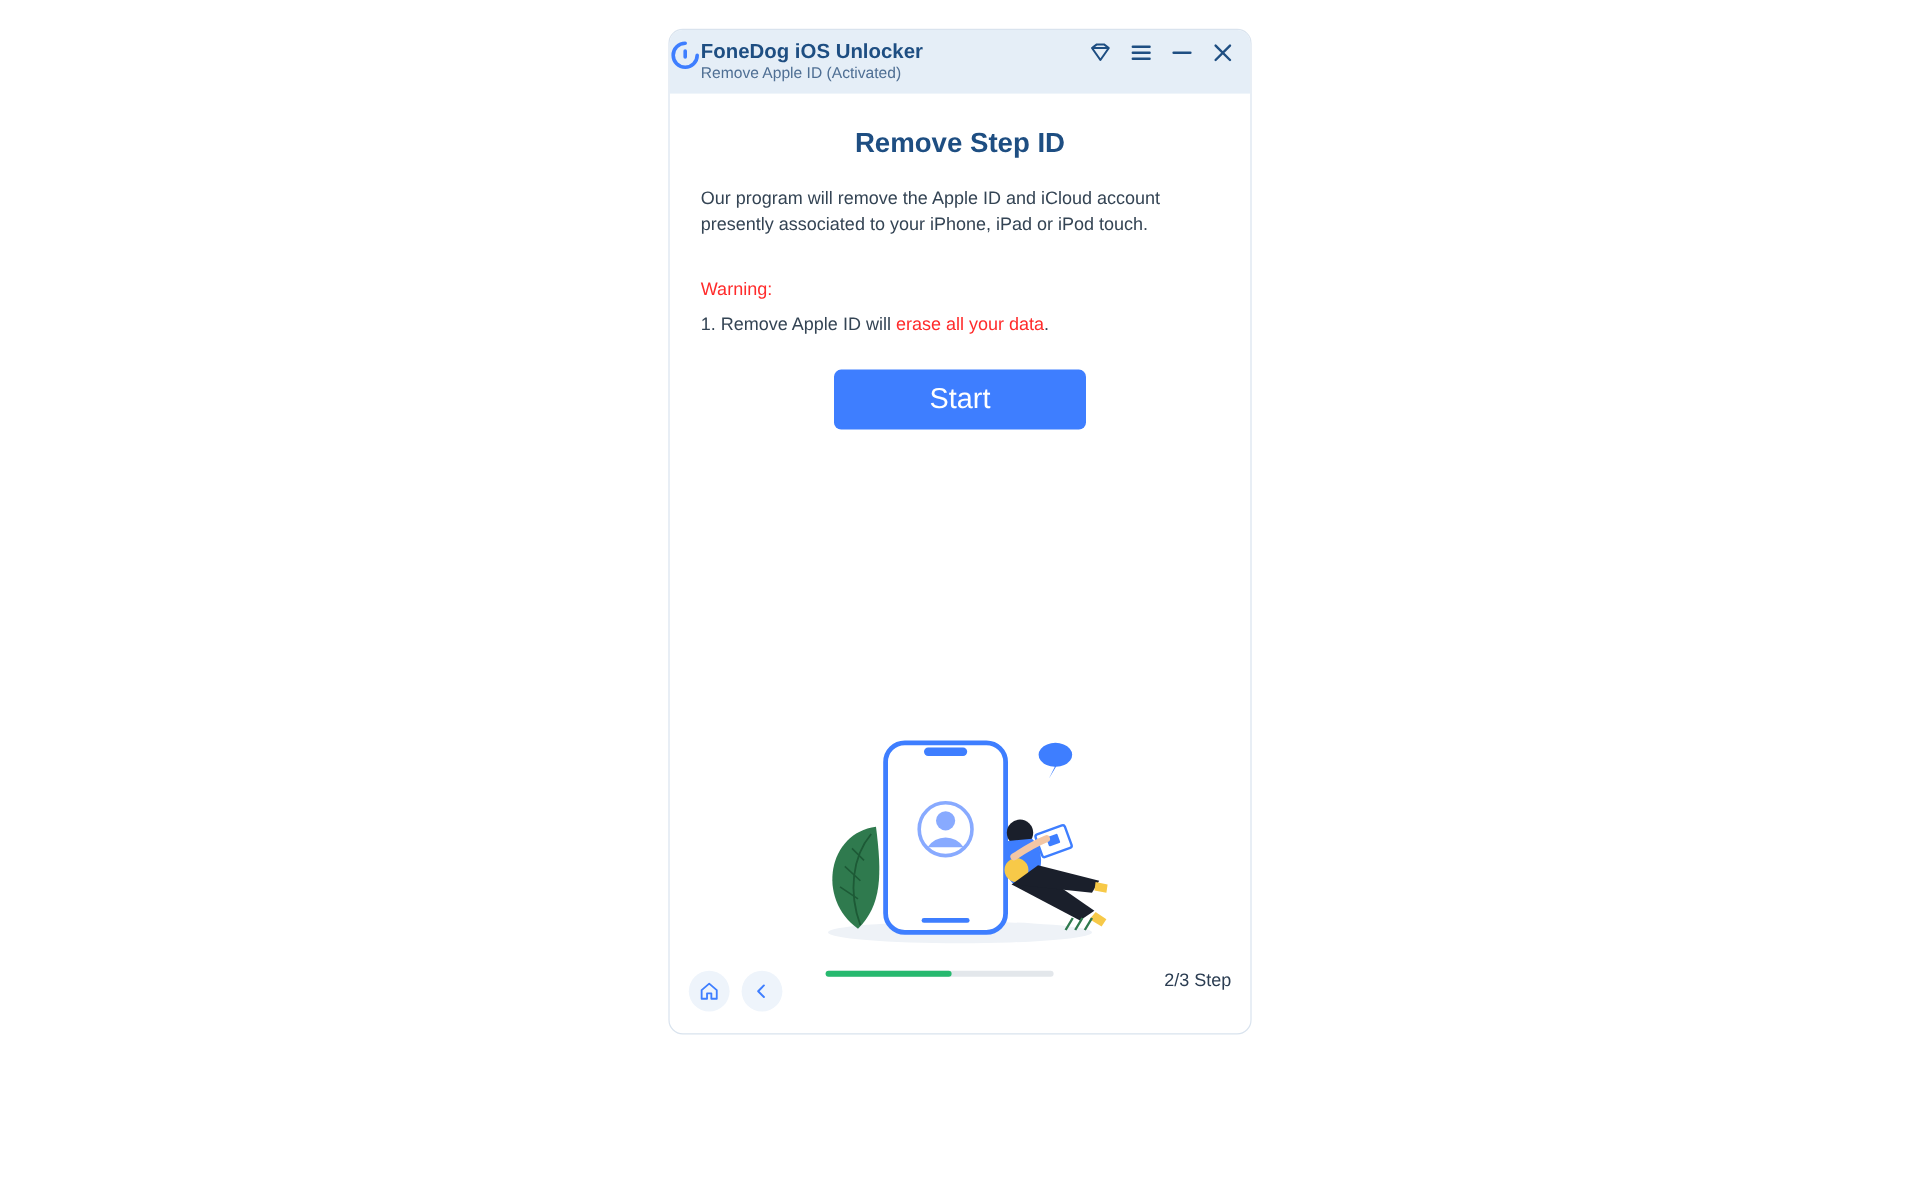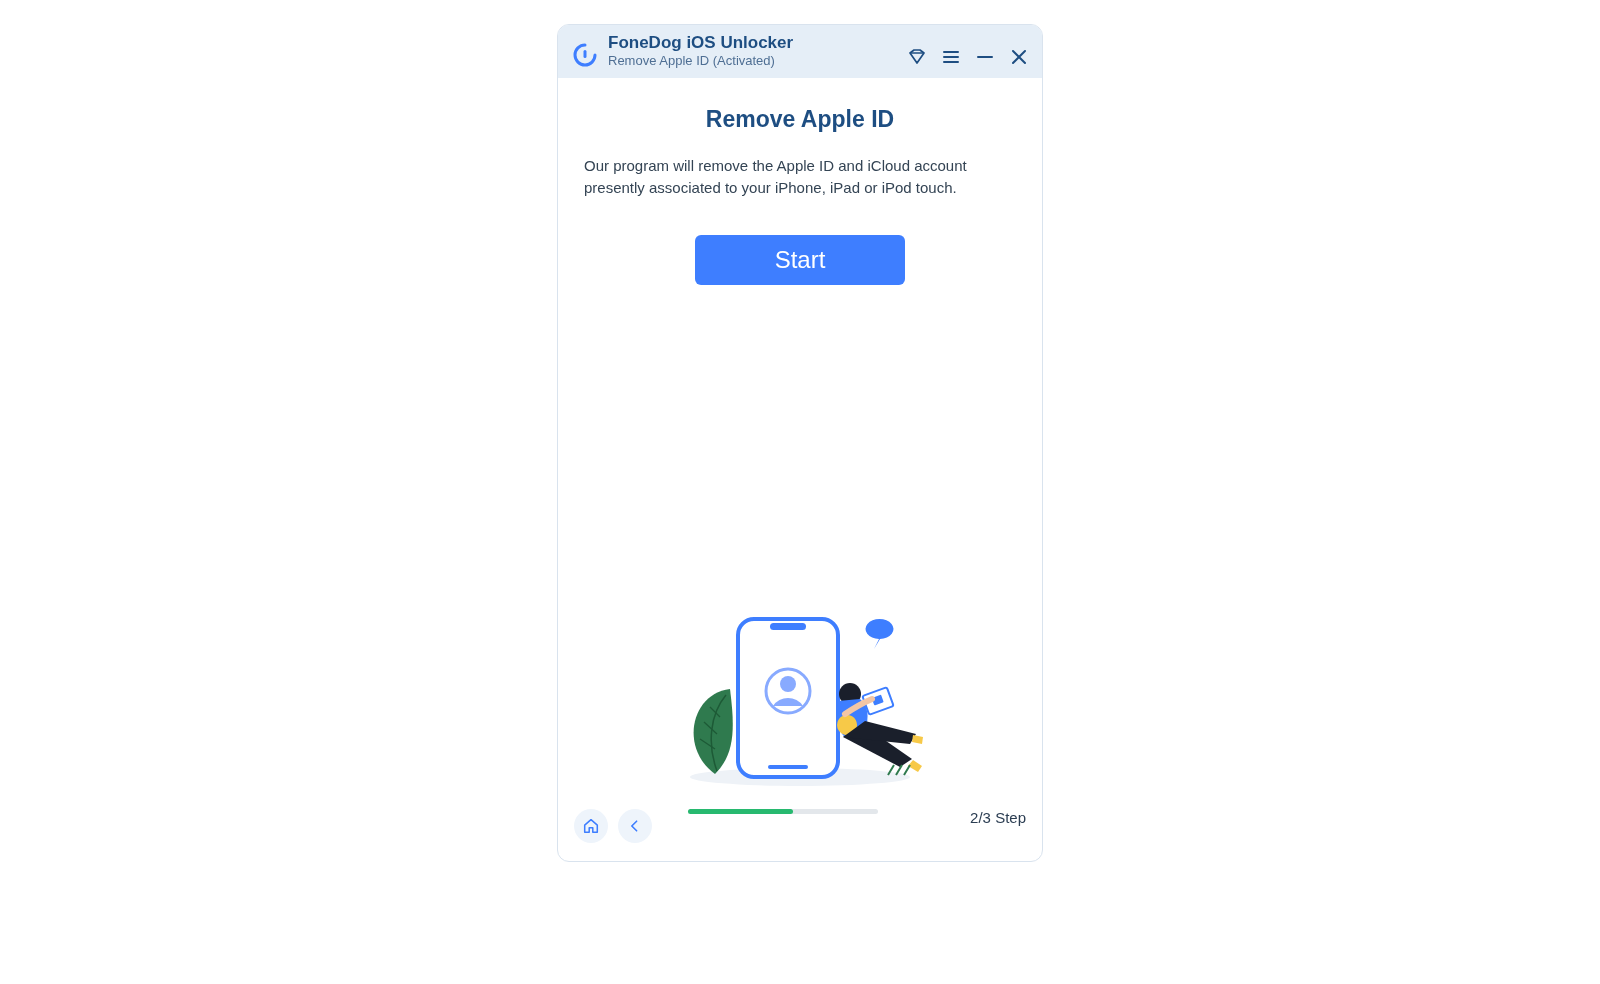--- a/index.html
+++ b/index.html
@@ -19,23 +19,22 @@
       border: 1px solid #d9e3ee;
       border-radius: 12px;
       display: flex;
       flex-direction: column;
       overflow: hidden;
       background: #ffffff;
     }
     .titlebar {
       background: #e5eef7;
       display: flex;
-      align-items: flex-end;
-      padding: 8px 12px 10px 14px;
-      gap: 10px;
+      align-items: flex-start;
+      padding: 8px 12px 10px 0;
     }
     .app-logo {
       width: 26px;
       height: 26px;
       display: flex;
       align-items: center;
       justify-content: center;
     }
     .title-text-col { flex: 1; }
     .app-title {
@@ -72,21 +71,21 @@
       text-align: center;
       font-size: 23px;
       font-weight: 700;
       color: #1e4e82;
       margin-bottom: 22px;
     }
     .description {
       font-size: 15px;
       color: #344454;
       line-height: 1.45;
-      margin-bottom: 10px;
+      margin-bottom: 34px;
     }
     .warning-label {
       color: #ff2b2b;
       font-size: 15px;
       margin-bottom: 10px;
     }
     .warning-list {
       font-size: 15px;
       color: #344454;
       line-height: 1.5;
@@ -184,23 +183,27 @@
       </div>
       <div class="win-btn">
         <svg width="20" height="20" viewBox="0 0 20 20">
             <path d="M4 4 L16 16 M16 4 L4 16" stroke="#1e4e82" stroke-width="2" stroke-linecap="round"></path>
           </svg>
       </div>
     </div>
   </div>
 
   <div class="main">
-    <h1 class="page-title">Remove Apple ID</h1>
+    <h1 class="page-title">Remove Step ID</h1>
     <p class="description">Our program will remove the Apple ID and iCloud account presently associated to your iPhone, iPad or iPod touch.</p>
+    <p class="warning-label">Warning:</p>
     <div class="warning-list">
+      <div>
+        <span>1. Remove Apple ID will </span><span class="highlight">erase all your data</span><span>.</span>
+      </div>
     </div>
     <button class="start-btn">Start</button>
 
     <div class="illustration">
       <svg width="280" height="190" viewBox="0 0 280 190">
 
         <ellipse cx="140" cy="178" rx="110" ry="9" fill="#eef2f7"></ellipse>
 
         <path d="M55 175 C20 150 30 95 70 90 C75 130 75 155 55 175 Z" fill="#2f7a4e"></path>
         <path d="M57 172 C47 145 50 115 66 96" stroke="#1d5a36" stroke-width="1.5" fill="none"></path>

